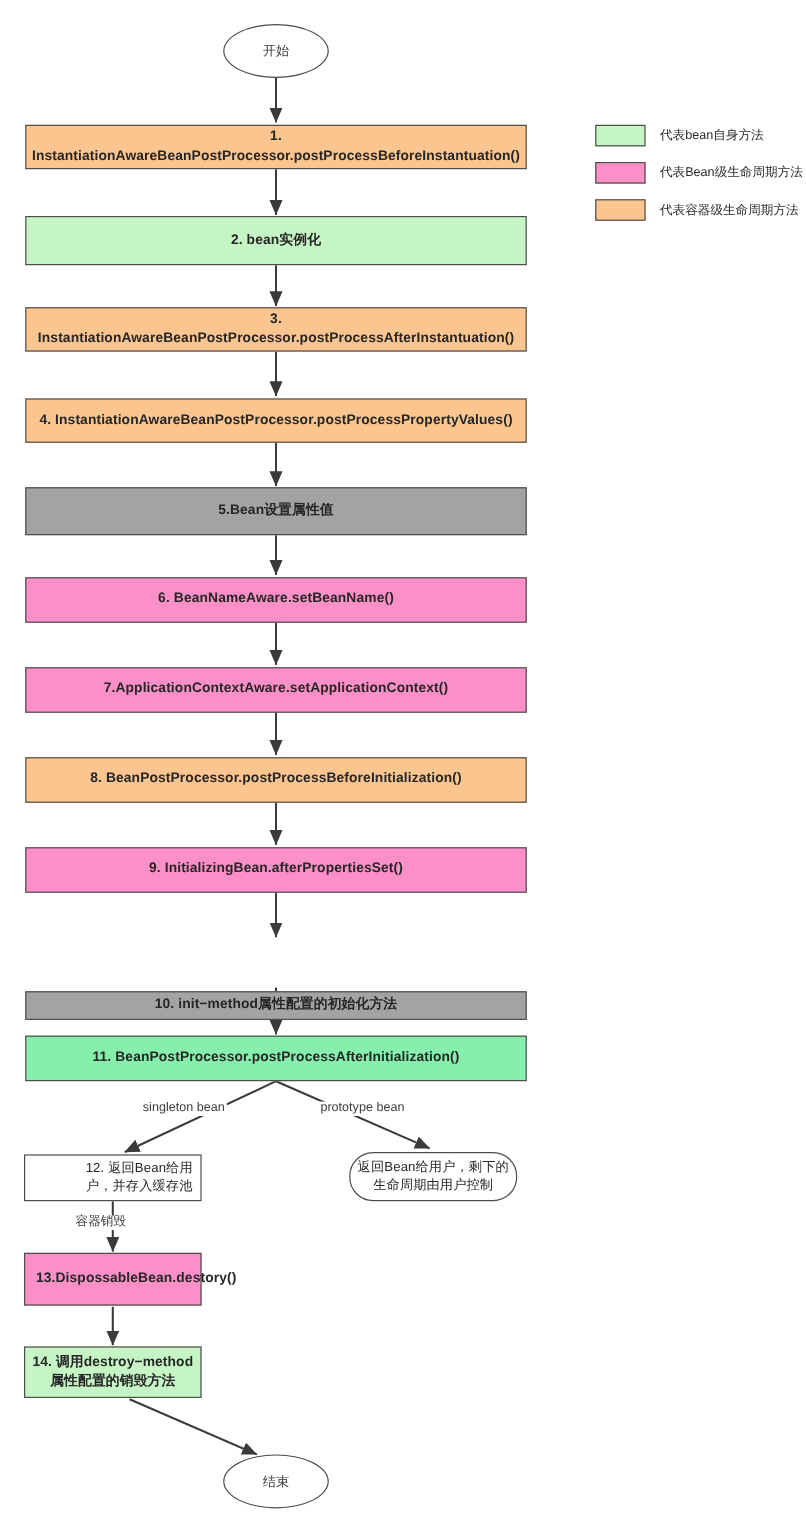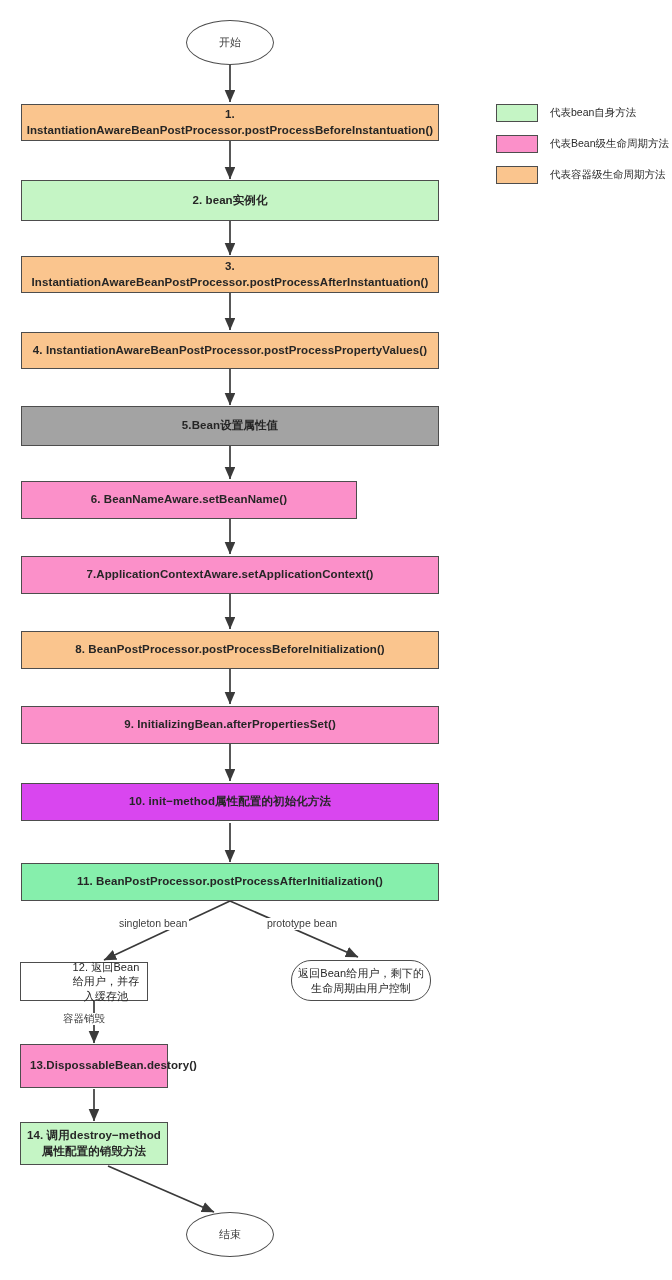--- a/index.html
+++ b/index.html
@@ -141,45 +141,45 @@
   </div>
 
   <div class="node" style="left:21px; top:332px; width:418px; height:37px; background:#FAC58E;">
     <span>4. InstantiationAwareBeanPostProcessor.postProcessPropertyValues()</span>
   </div>
 
   <div class="node" style="left:21px; top:406px; width:418px; height:40px; background:#a3a3a3;">
     <span>5.Bean设置属性值</span>
   </div>
 
-  <div class="node" style="left:21px; top:481px; width:336px; height:38px; background:#FB90C9;">
+  <div class="node" style="left:21px; top:481px; width:418px; height:38px; background:#FB90C9;">
     <span>6. BeanNameAware.setBeanName()</span>
   </div>
 
   <div class="node" style="left:21px; top:556px; width:418px; height:38px; background:#FB90C9;">
     <span>7.ApplicationContextAware.setApplicationContext()</span>
   </div>
 
   <div class="node" style="left:21px; top:631px; width:418px; height:38px; background:#FAC58E;">
     <span>8. BeanPostProcessor.postProcessBeforeInitialization()</span>
   </div>
 
   <div class="node" style="left:21px; top:706px; width:418px; height:38px; background:#FB90C9;">
     <span>9. InitializingBean.afterPropertiesSet()</span>
   </div>
 
-  <div class="node" style="left:21px; top:783px; width:418px; height:38px; background:#d946ef;">
+  <div class="node" style="left:21px; top:826px; width:418px; height:24px; background:#a3a3a3;">
     <span>10. init−method属性配置的初始化方法</span>
   </div>
 
   <div class="node" style="left:21px; top:863px; width:418px; height:38px; background:#86efac;">
     <span>11. BeanPostProcessor.postProcessAfterInitialization()</span>
   </div>
 
-  <div class="node" style="left:20px; top:962px; width:128px; height:39px; background:#FFFFFF; font-weight:normal; font-size:11px;padding-left:48px;">
+  <div class="node" style="left:20px; top:962px; width:148px; height:39px; background:#FFFFFF; font-weight:normal; font-size:11px;padding-left:48px;">
     <span>12. 返回Bean给用户，并存入缓存池</span>
   </div>
 
   <div class="node" style="left:291px; top:960px; width:140px; height:41px; background:#FFFFFF; font-weight:normal; font-size:11px;border-radius:20px;">
     <span>返回Bean给用户，剩下的生命周期由用户控制</span>
   </div>
 
   <div class="node" style="left:20px; top:1044px; width:148px; height:44px; background:#FB90C9;padding-left:43px;">
     <span>13.DispossableBean.destory()</span>
   </div>

